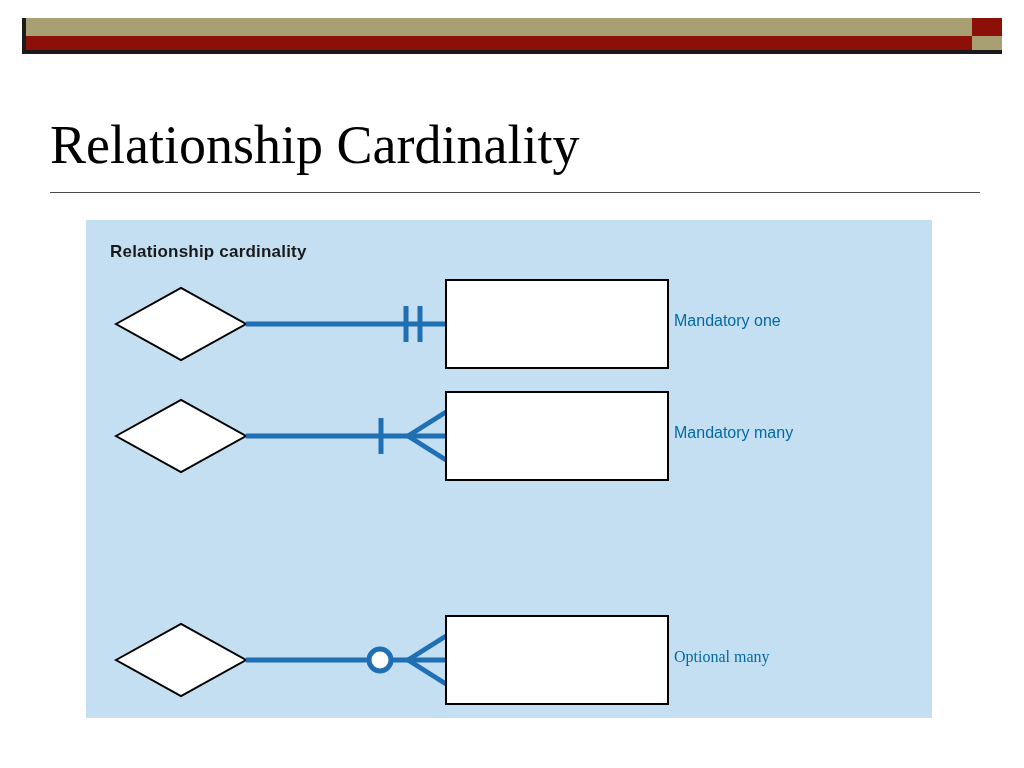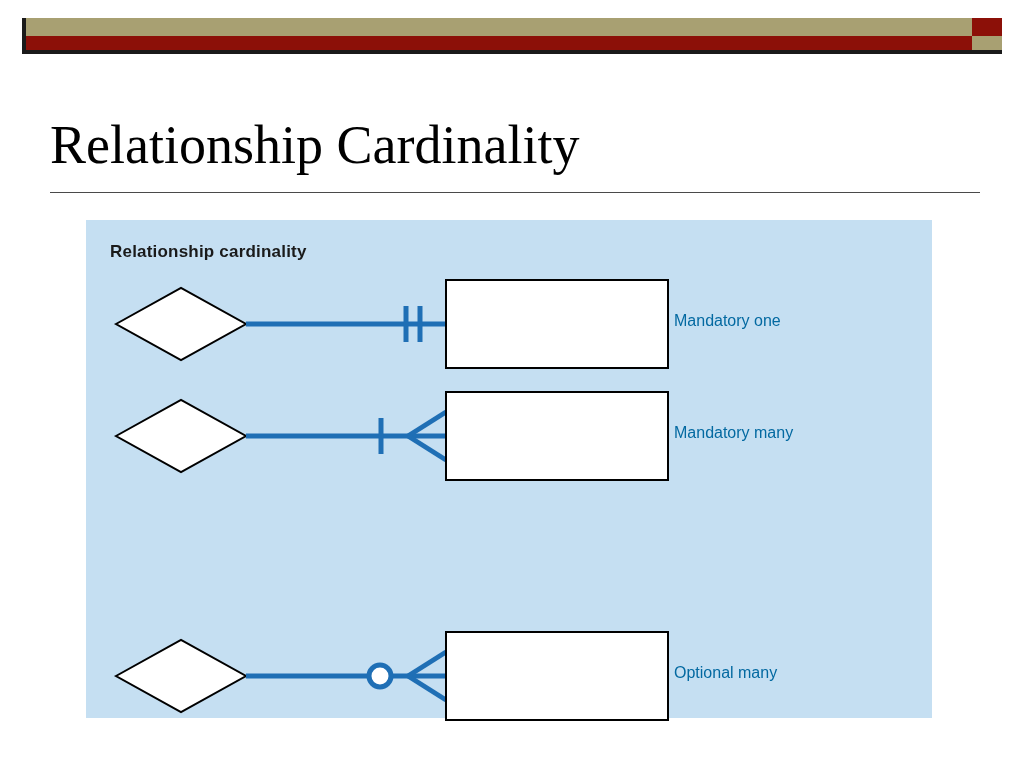--- a/index.html
+++ b/index.html
@@ -182,21 +182,21 @@
           <line x1="160" y1="56" x2="360" y2="56" stroke="#1f6fb5" stroke-width="5"></line>
           <line x1="295" y1="38" x2="295" y2="74" stroke="#1f6fb5" stroke-width="5"></line>
           <line x1="360" y1="32" x2="322" y2="56" stroke="#1f6fb5" stroke-width="5"></line>
           <line x1="360" y1="80" x2="322" y2="56" stroke="#1f6fb5" stroke-width="5"></line>
           <rect x="360" y="12" width="222" height="88" fill="#ffffff" stroke="#000000" stroke-width="2"></rect>
         </svg>
         <div class="row-label">Mandatory many</div>
       </div>
 
 
-      <div class="row" style="top:352px;">
+      <div class="row" style="top:336px;font-family:Liberation Serif, serif;">
         <svg class="row-svg" width="600" height="112" viewBox="0 0 600 112">
           <polygon points="30,56 95,20 160,56 95,92" fill="#ffffff" stroke="#000000" stroke-width="2"></polygon>
           <line x1="160" y1="56" x2="360" y2="56" stroke="#1f6fb5" stroke-width="5"></line>
           <circle cx="294" cy="56" r="11" fill="#ffffff" stroke="#1f6fb5" stroke-width="5"></circle>
           <line x1="360" y1="32" x2="322" y2="56" stroke="#1f6fb5" stroke-width="5"></line>
           <line x1="360" y1="80" x2="322" y2="56" stroke="#1f6fb5" stroke-width="5"></line>
           <rect x="360" y="12" width="222" height="88" fill="#ffffff" stroke="#000000" stroke-width="2"></rect>
         </svg>
         <div class="row-label">Optional many</div>
       </div>

